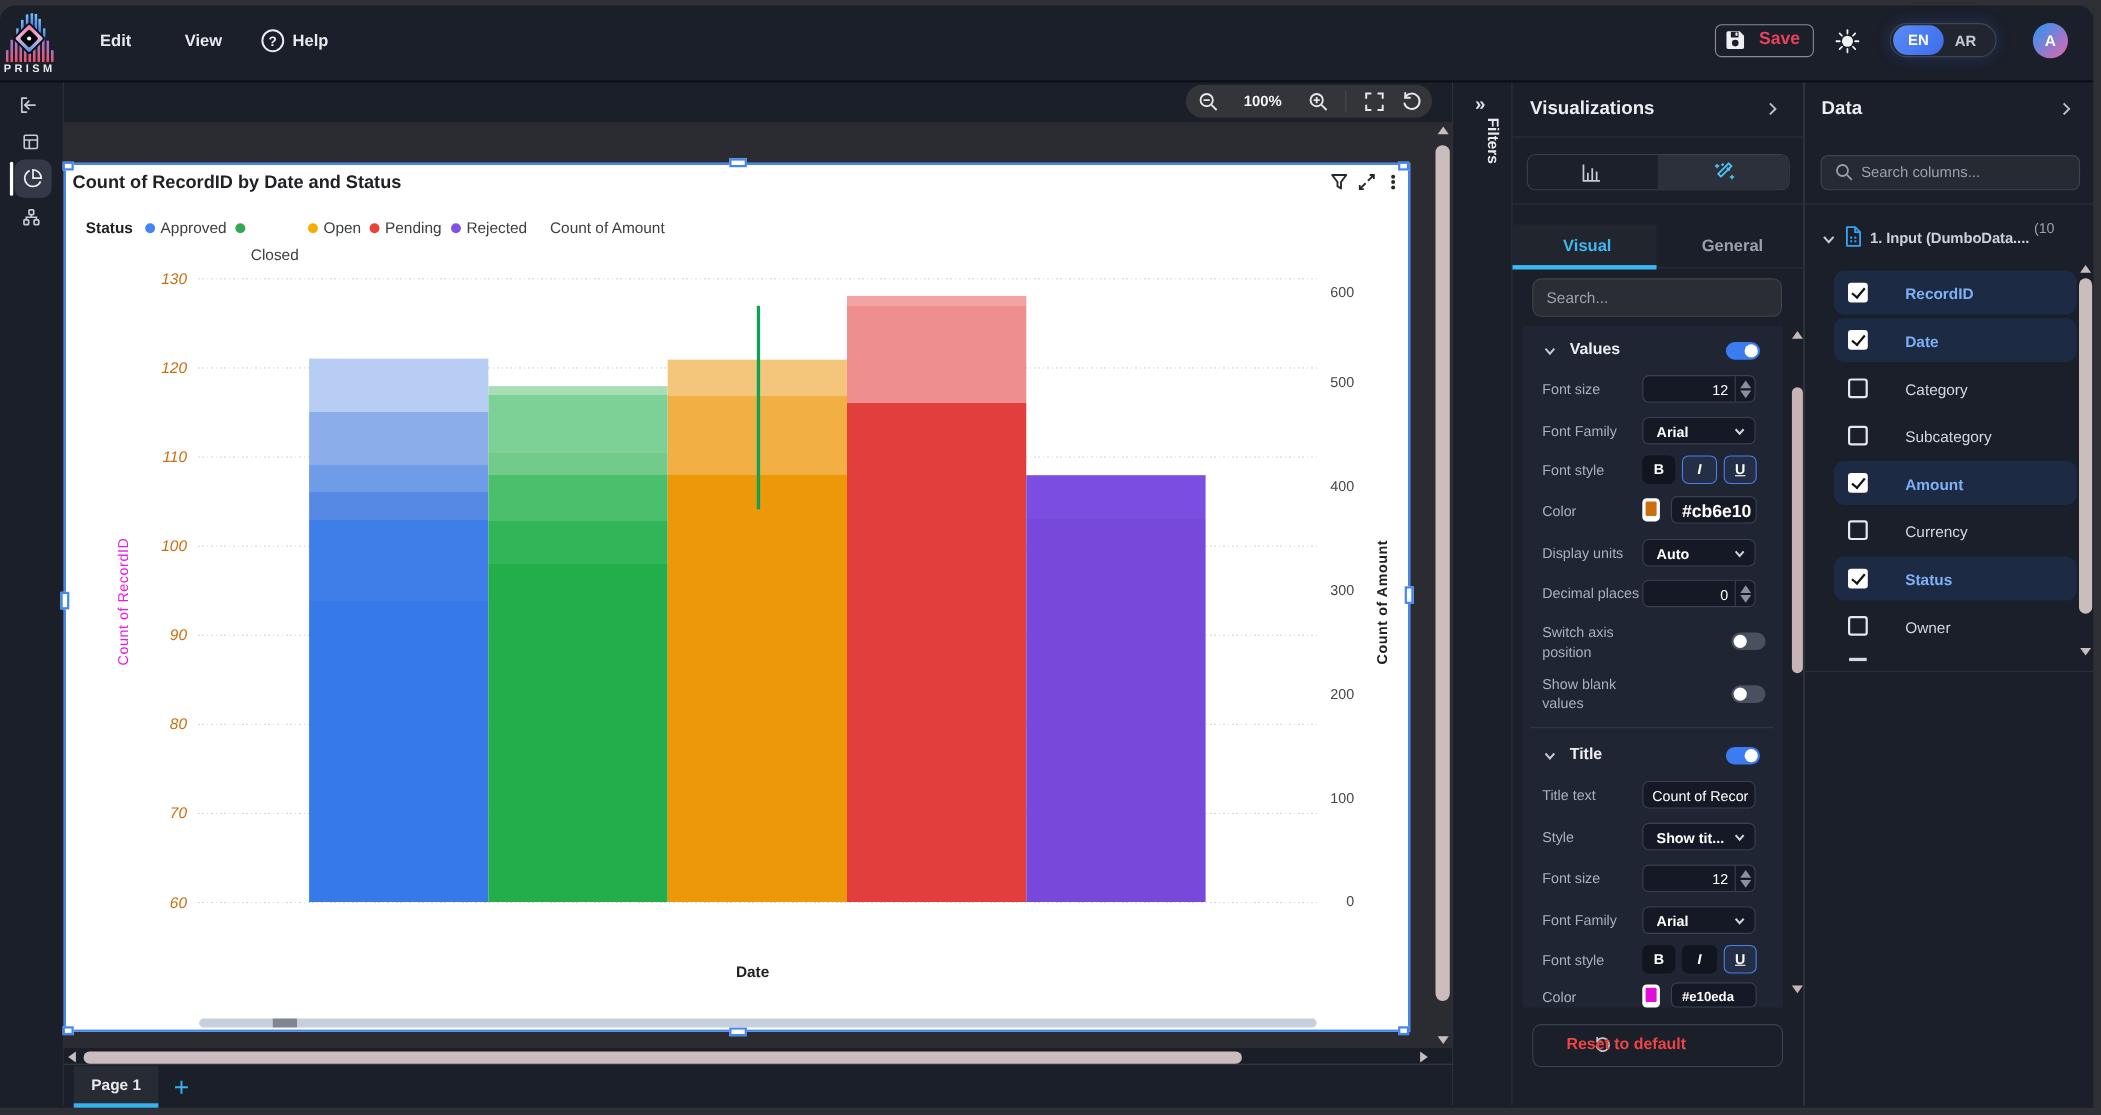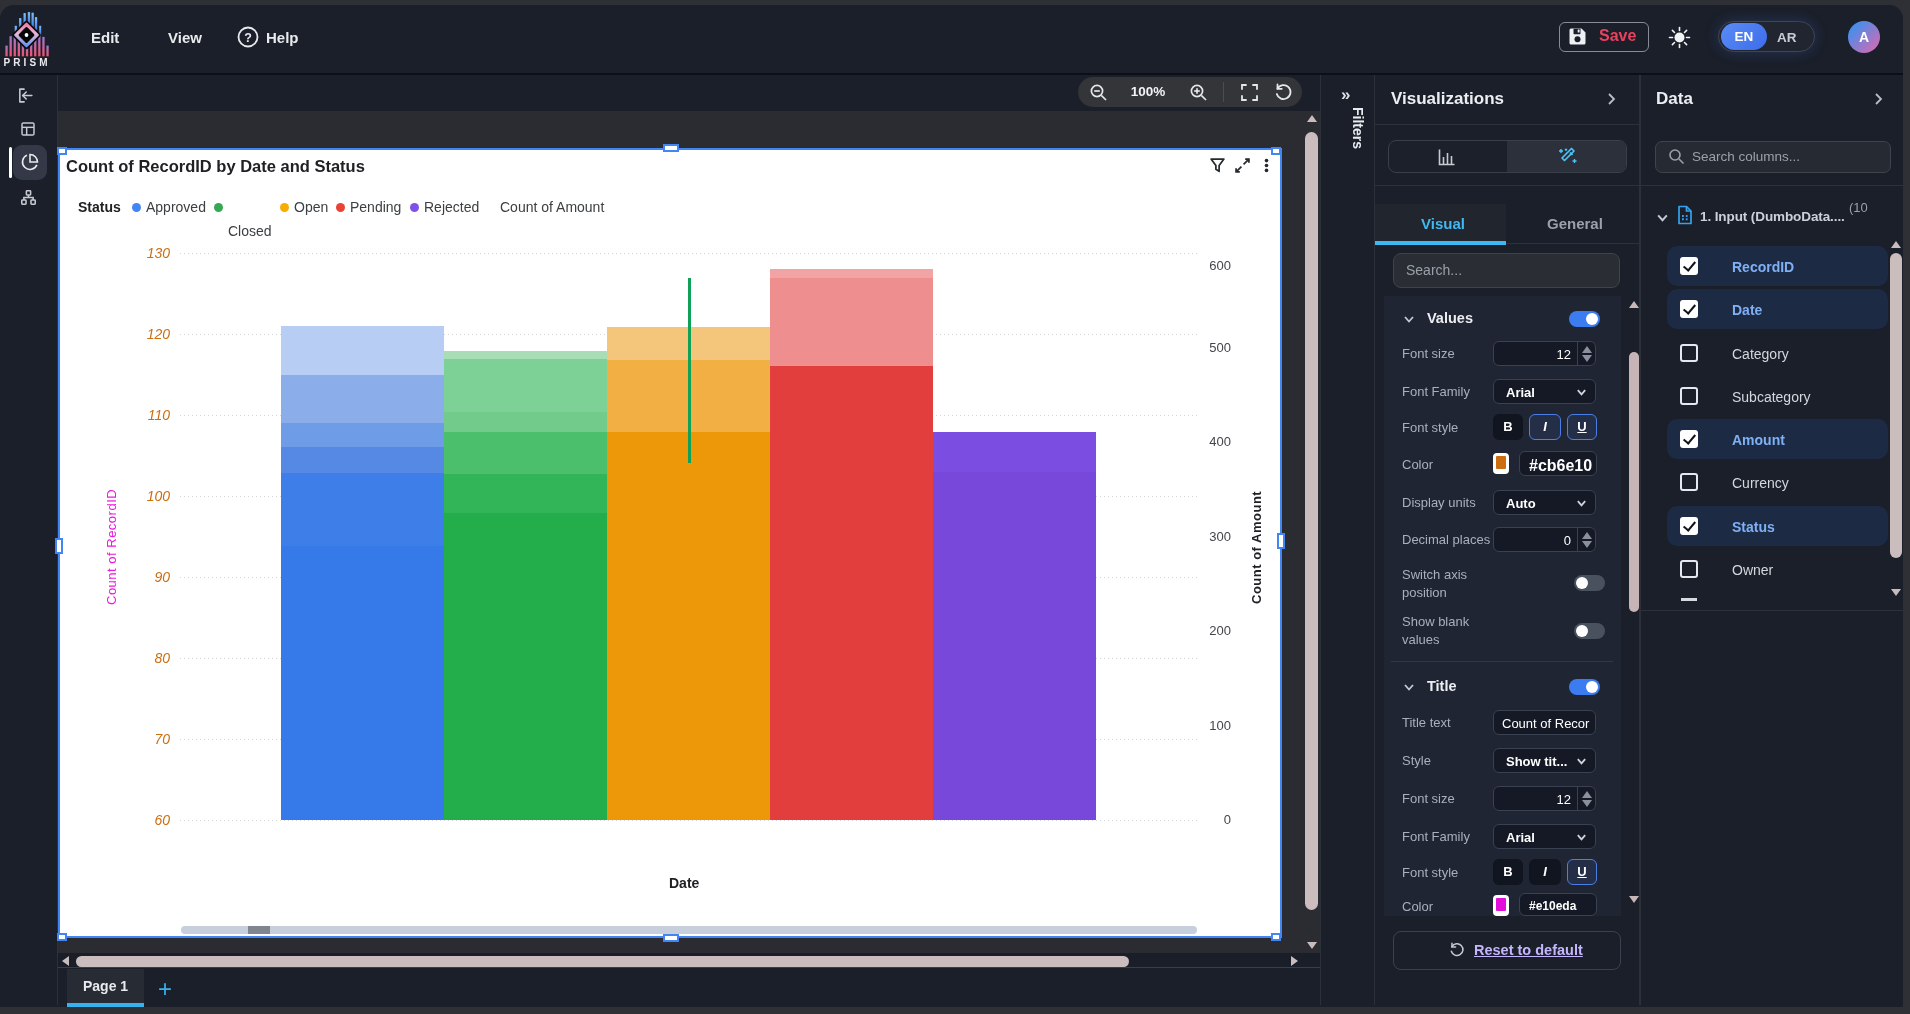--- a/index.html
+++ b/index.html
@@ -401,21 +401,21 @@
 
 <div class="uptri" style="left:1629px;top:301px;border-bottom-color:#c9b7b7;"></div>
 <div class="abs" style="left:1629px;top:352px;width:10px;height:260px;background:#c6b4b6;border-radius:5px;"></div>
 <div class="dntri" style="left:1629px;top:896px;border-top-color:#c9b7b7;"></div>
 
 <div class="abs" style="left:1393px;top:931px;width:228px;height:39px;border:1px solid #3a4150;border-radius:8px;"></div>
 <svg class="abs" style="left:1449px;top:942px;" width="16" height="16" viewBox="0 0 19 19" fill="none" stroke="#c3c9d4" stroke-width="1.8" stroke-linecap="round">
     <path d="M3.5 5.5 A7 7 0 1 1 2.8 11"></path>
     <path d="M3.5 1.5 V5.8 H7.8"></path>
   </svg>
-<div class="abs" style="left:1474px;top:942px;color:#c4b5fd;font-size:14.5px;font-weight:bold;text-decoration:underline;">Reset to default</div>
+<div class="abs" style="left:1424px;top:942px;color:#ef4444;font-size:14.5px;font-weight:bold;">Reset to default</div>
 
 <div class="abs" style="left:1656px;top:89px;color:#eceef2;font-size:17px;font-weight:bold;">Data</div>
 <svg class="abs" style="left:1871px;top:92px;" width="14" height="14" viewBox="0 0 14 14" fill="none" stroke="#b9bfc9" stroke-width="1.8">
     <path d="M5 2 L10 7 L5 12"></path>
   </svg>
 <div class="abs" style="left:1655px;top:141px;width:236px;height:32px;background:#262b33;border:1px solid #3f434b;border-radius:7px;"></div>
 <svg class="abs" style="left:1668px;top:148px;" width="17" height="17" viewBox="0 0 17 17" fill="none" stroke="#9aa0aa" stroke-width="1.6">
     <circle cx="7" cy="7" r="5"></circle>
     <line x1="11" y1="11" x2="15.5" y2="15.5"></line>
   </svg>

